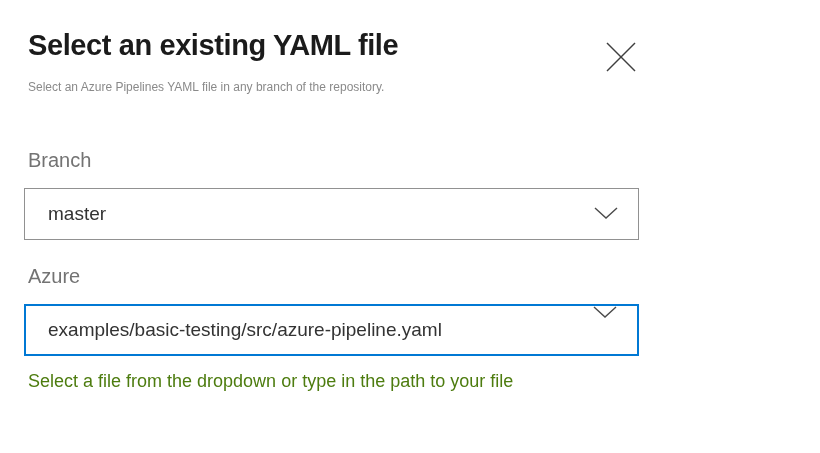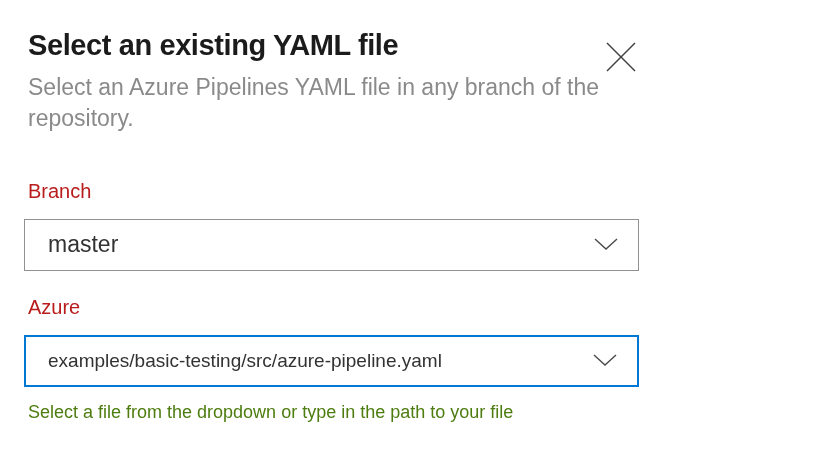--- a/index.html
+++ b/index.html
@@ -36,55 +36,55 @@
     background: none;
     border: none;
     padding: 0;
     cursor: pointer;
     display: flex;
     align-items: center;
     justify-content: center;
   }
   .close-btn svg { display: block; }
   .dialog-subtitle {
-    font-size: 23px;
+    font-size: 12px;
     line-height: 31px;
     color: #8a8a8a;
     margin: 0 0 0 4px;
     max-width: 580px;
   }
   .field-label {
     display: block;
     font-size: 20px;
-    color: #b91c1c;
+    color: #737373;
     margin: 0 0 15px 4px;
     line-height: 1.3;
   }
   .field-branch { margin-top: 44px; }
   .field-path   { margin-top: 23px; }
   .dropdown {
     display: flex;
     align-items: center;
     height: 52px;
     border: 1px solid #919191;
     background: #ffffff;
     padding: 0 20px 0 0;
     cursor: pointer;
   }
   .dropdown-value {
     flex: 1;
-    font-size: 23px;
+    font-size: 19px;
     color: #333333;
     padding-left: 23px;
     white-space: nowrap;
     overflow: hidden;
   }
   .combobox {
     display: flex;
-    align-items: center;
+    align-items: flex-start;
     height: 52px;
     border: 2px solid #0078d4;
     background: #ffffff;
     padding: 0 20px 0 0;
   }
   .combobox input {
     flex: 1;
     height: 100%;
     border: none;
     outline: none;

